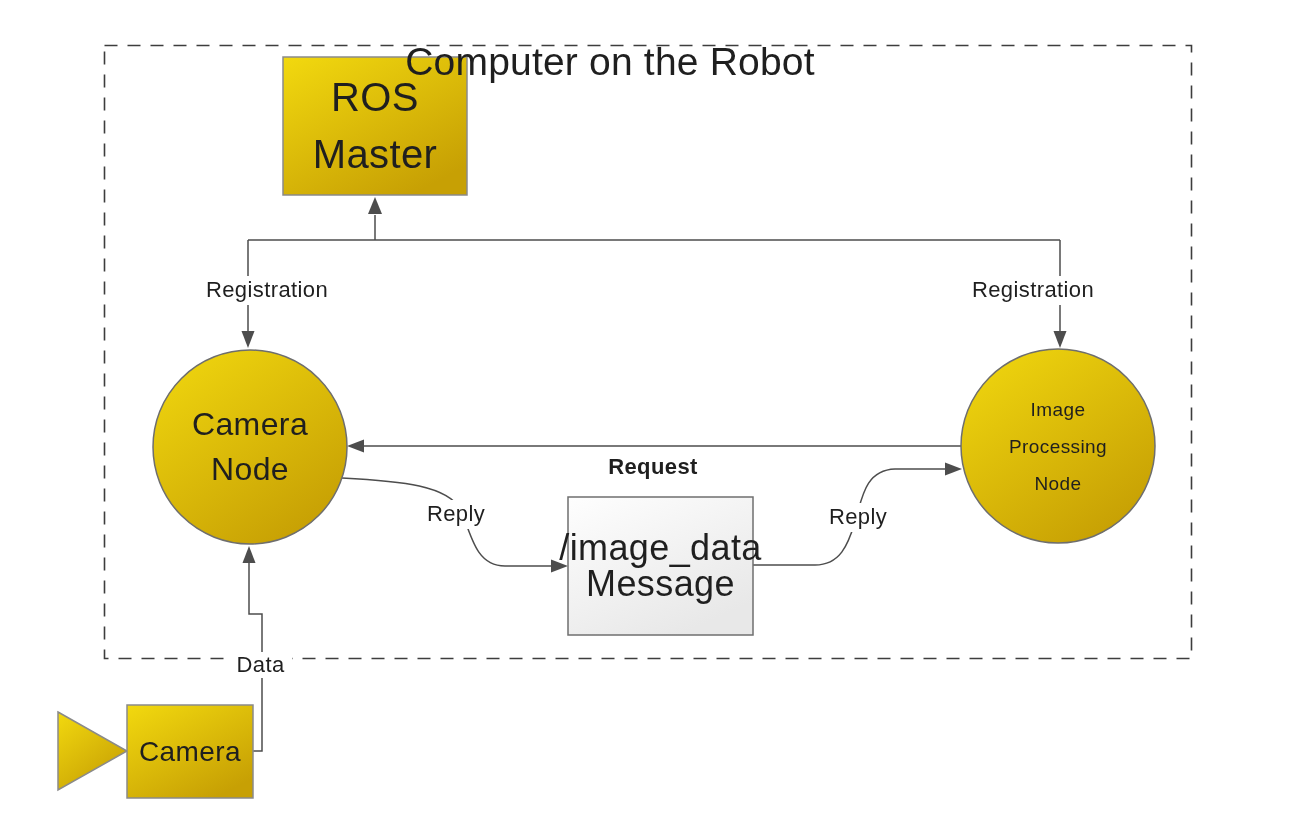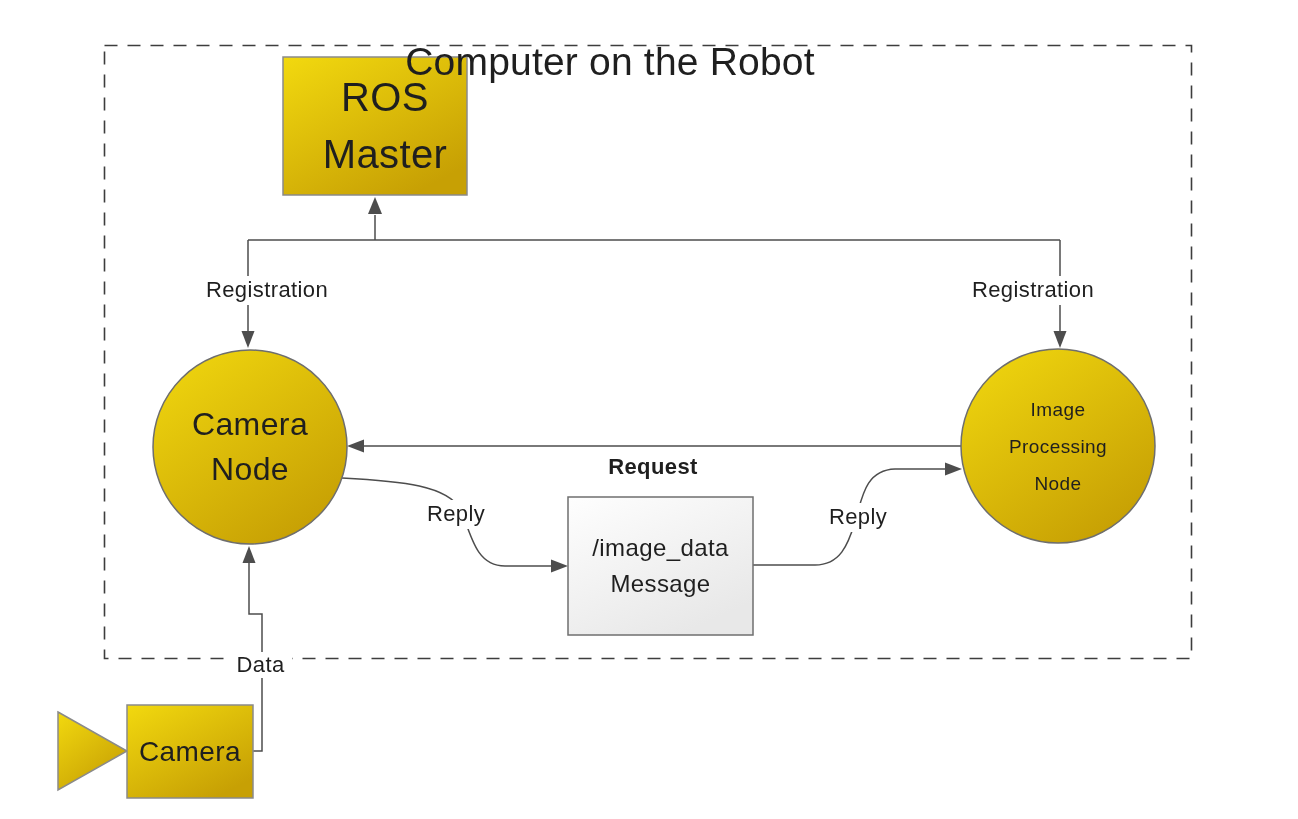--- a/index.html
+++ b/index.html
@@ -33,33 +33,33 @@
     letter-spacing: 0.4px;
   }
   .title {
     left: 345px; top: 1px; width: 530px; height: 46px;
     font-size: 39px;
     letter-spacing: 0.2px;
     margin-top: 38px;
   }
   .ros-label {
     left: 283px; top: 57px; width: 184px; height: 138px;
-    font-size: 40px; line-height: 57px; padding-left: 10px;
+    font-size: 40px; line-height: 57px;
   }
   .camera-node-label {
     left: 153px; top: 350px; width: 194px; height: 194px;
     font-size: 32px; line-height: 45px;
   }
   .ipn-label {
     left: 961px; top: 349px; width: 194px; height: 194px;
     font-size: 19px; line-height: 37px;
   }
   .msg-label {
     left: 568px; top: 497px; width: 185px; height: 138px;
-    font-size: 24px; line-height: 36px;
+    font-size: 36px; line-height: 36px;
   }
   .camera-device-label {
     left: 127px; top: 705px; width: 126px; height: 93px;
     font-size: 28px;
   }
   .edge-label {
     font-size: 22px;
     background: #ffffff;
     line-height: 1.1;
   }

